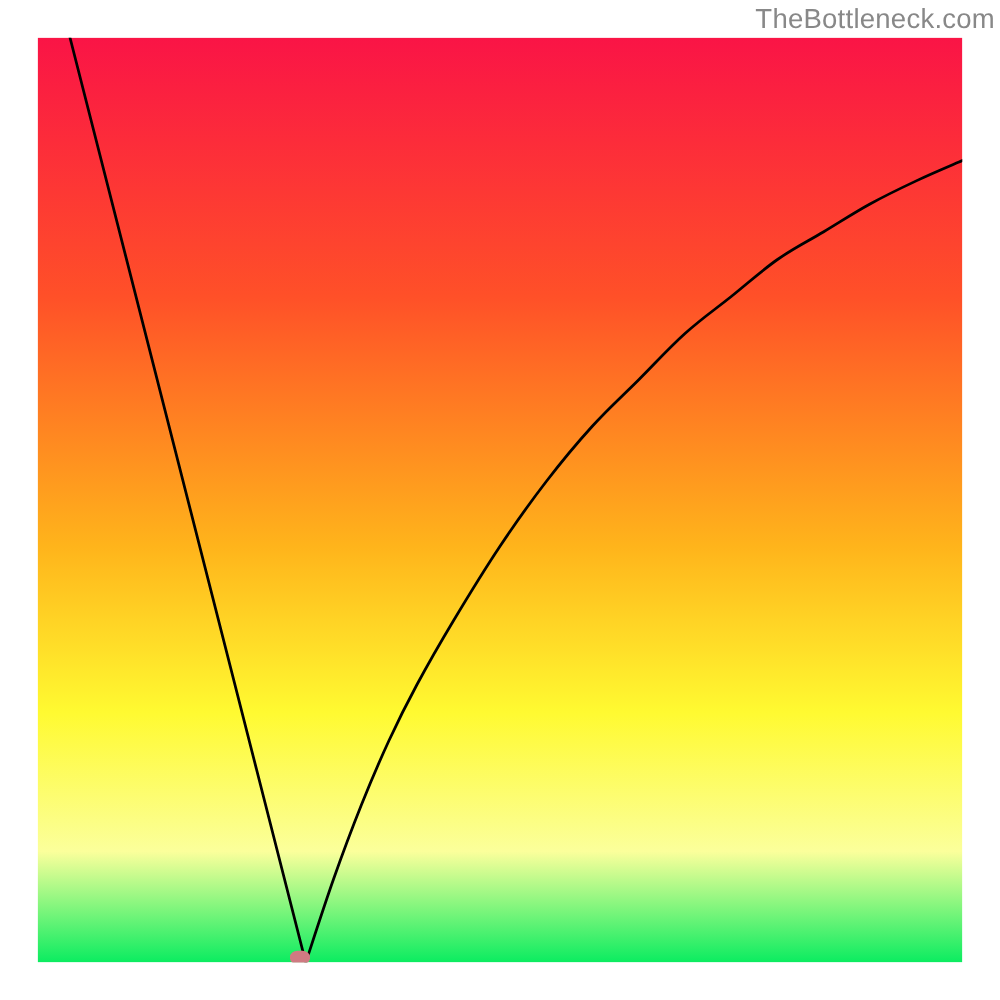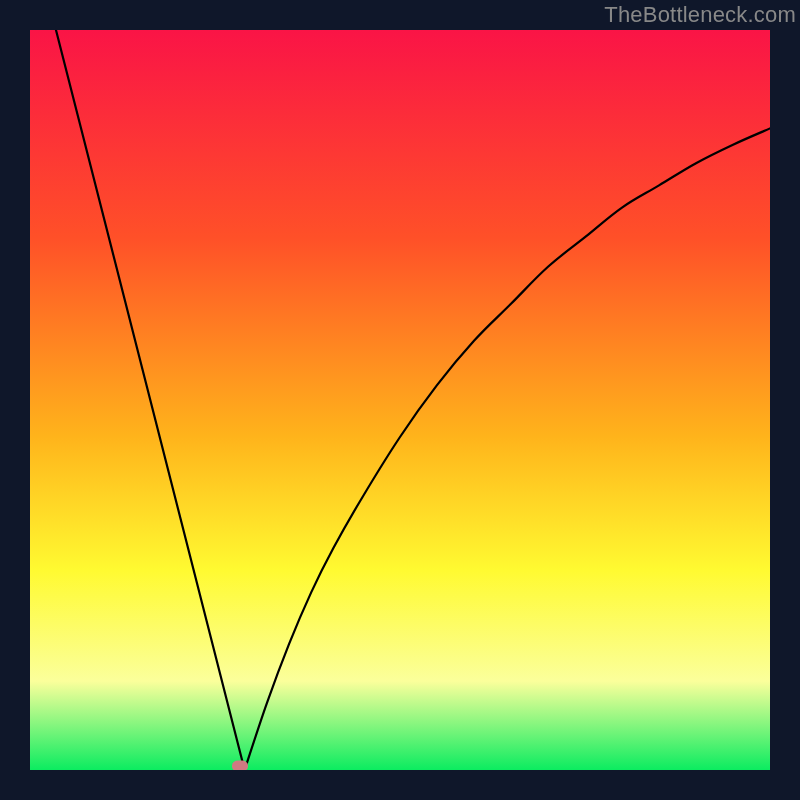--- a/index.html
+++ b/index.html
@@ -8,21 +8,21 @@
     width: 800px;
     height: 800px;
     background: #000;
     overflow: hidden;
     font-family: Arial, Helvetica, sans-serif;
   }
   .frame {
     position: relative;
     width: 800px;
     height: 800px;
-    background: #0f172a;
+    background: #ffffff;
   }
   .plot {
     position: absolute;
     left: 30px;
     top: 30px;
     width: 740px;
     height: 740px;
     overflow: hidden;
   }
   .watermark {

